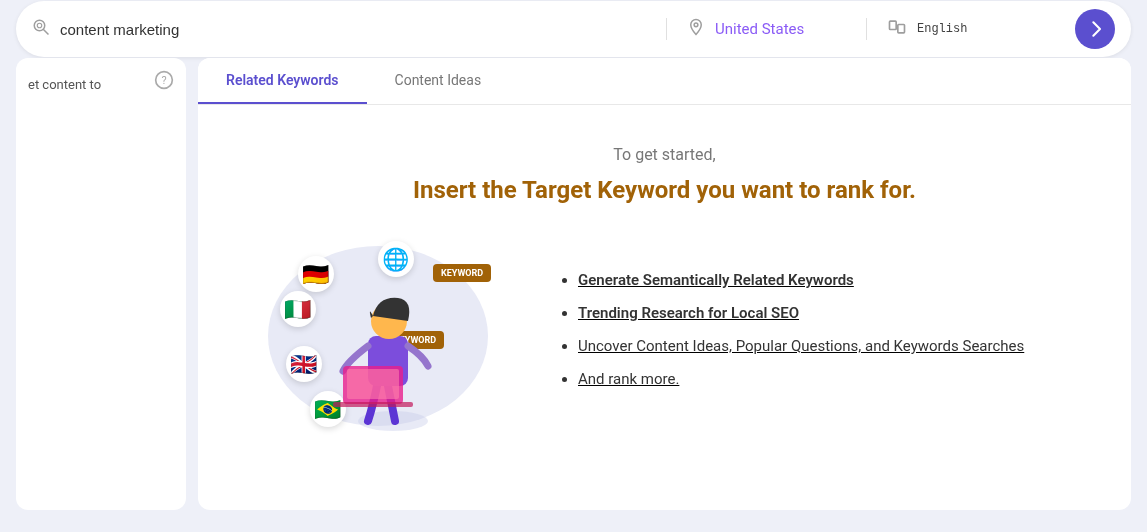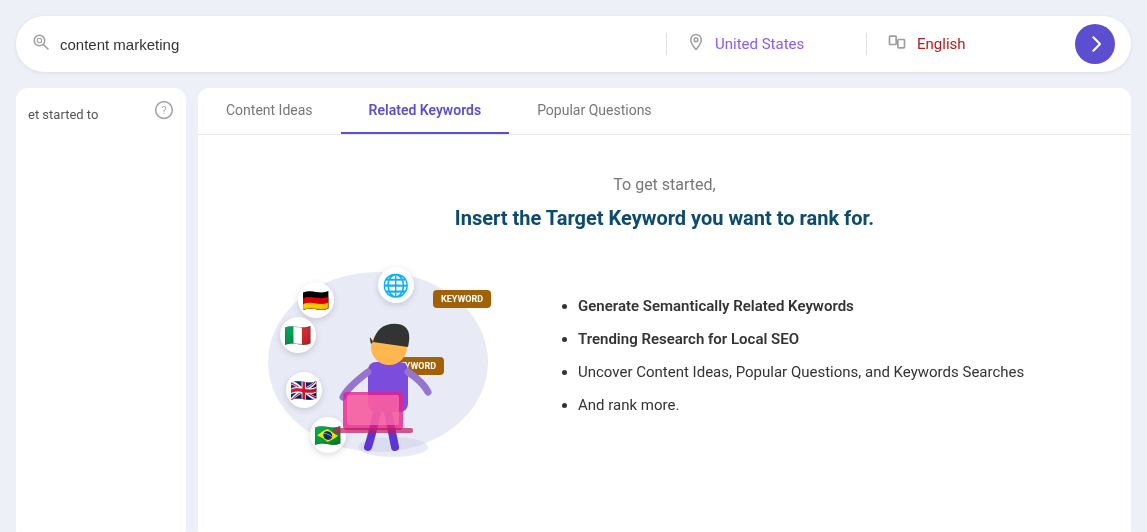--- a/index.html
+++ b/index.html
@@ -7,21 +7,21 @@
       font-family: -apple-system, BlinkMacSystemFont, 'Segoe UI', Roboto, sans-serif;
       background: #eef0f8;
       width: 1147px;
       height: 532px;
       overflow: hidden;
     }
 
     .top-bar {
       background: white;
       border-radius: 30px;
-      margin: 16px 16px;
+      margin: 1px 16px;
       display: flex;
       align-items: center;
       padding: 16px 16px;
       height: 56px;
       box-shadow: 0 1px 4px rgba(0,0,0,0.08);
       justify-content: center;
     }
 
     .search-section {
       display: flex;
@@ -72,22 +72,23 @@
       padding: 0 20px;
       gap: 10px;
     }
 
     .language-section .icon {
       color: #9e9e9e;
       font-size: 18px;
     }
 
     .language-text {
-      font-size: 15px;
-      color: #b91c1c;
+      font-size: 12px;
+      color: #404040;
+      font-family: Liberation Mono, monospace;
     }
 
     .submit-btn {
       width: 40px;
       height: 40px;
       background: #5b4fcf;
       border-radius: 50%;
       display: flex;
       align-items: center;
       justify-content: center;
@@ -172,23 +173,23 @@
       align-items: center;
     }
 
     .intro-text {
       font-size: 16px;
       color: #777;
       margin-bottom: 12px;
     }
 
     .main-heading {
-      font-size: 20px;
+      font-size: 24px;
       font-weight: 700;
-      color: #0c4a6e;
+      color: #a16207;
       margin-bottom: 32px;
     }
 
     .lower-section {
       display: flex;
       align-items: center;
       gap: 40px;
       width: 100%;
       max-width: 900px;
     }
@@ -207,20 +208,21 @@
       background: #e8eaf6;
       border-radius: 50%;
       position: absolute;
       left: 30px;
       top: 10px;
     }
 
     .features-list {
       text-align: left;
       flex: 1;
+      text-decoration: underline;
     }
 
     .features-list ul {
       list-style: disc;
       padding-left: 20px;
     }
 
     .features-list ul li {
       font-size: 15px;
       color: #333;
@@ -304,34 +306,31 @@
 
 <div class="main-content">
 
   <div class="sidebar">
     <span class="sidebar-help">
       <svg width="20" height="20" viewBox="0 0 24 24" fill="none" stroke="#aaa" stroke-width="2">
         <circle cx="12" cy="12" r="10"></circle>
         <text x="9" y="17" font-size="13" fill="#aaa" stroke="none">?</text>
       </svg>
     </span>
-    <span class="sidebar-text">et started to</span>
+    <span class="sidebar-text">et content to</span>
   </div>
 
   <div class="content-area">
 
     <div class="tabs">
-      <div class="tab">
-        <span>Content Ideas</span>
-      </div>
       <div class="tab active">
         <span>Related Keywords</span>
       </div>
       <div class="tab">
-        <span>Popular Questions</span>
+        <span>Content Ideas</span>
       </div>
     </div>
 
     <div class="content-body">
       <p class="intro-text">To get started,</p>
       <h2 class="main-heading">Insert the Target Keyword you want to rank for.</h2>
 
       <div class="lower-section">
 
         <div class="illustration">

